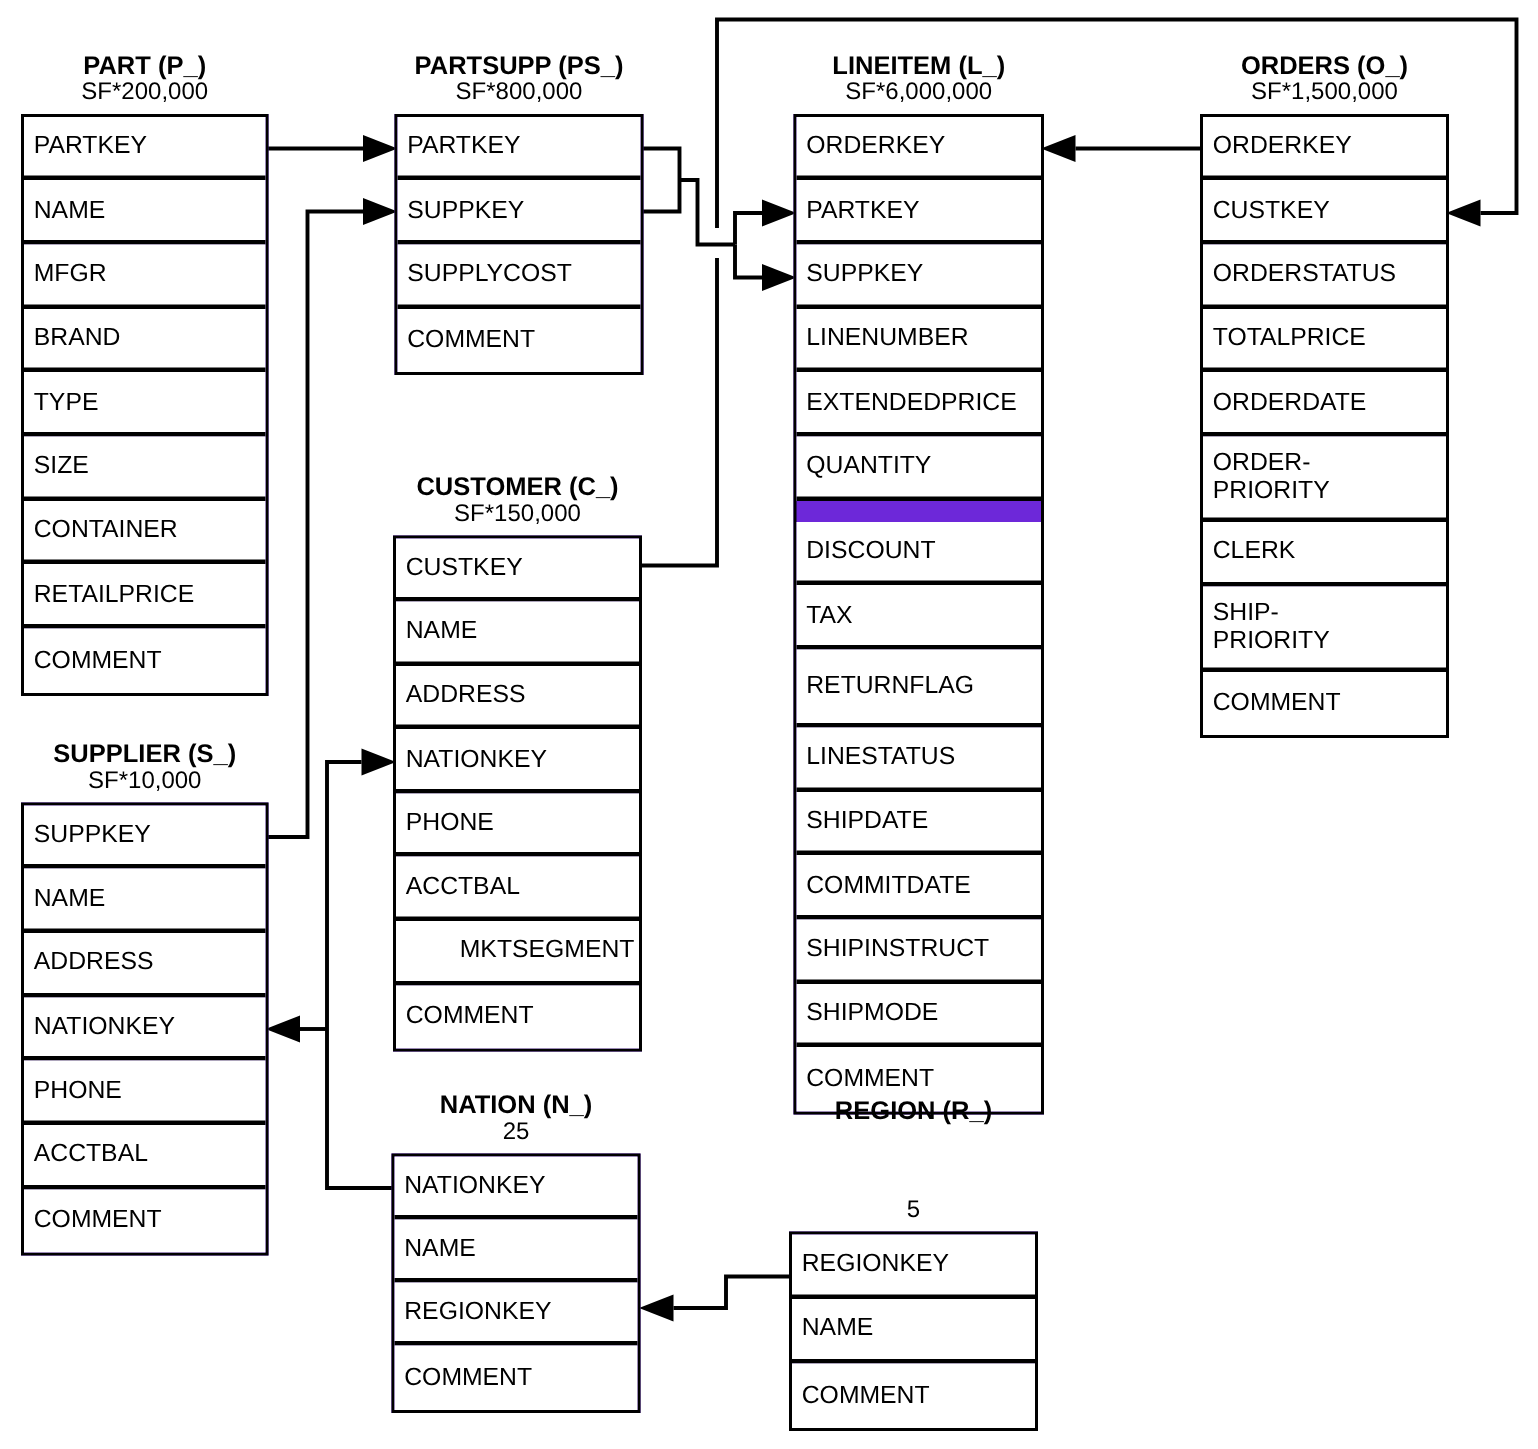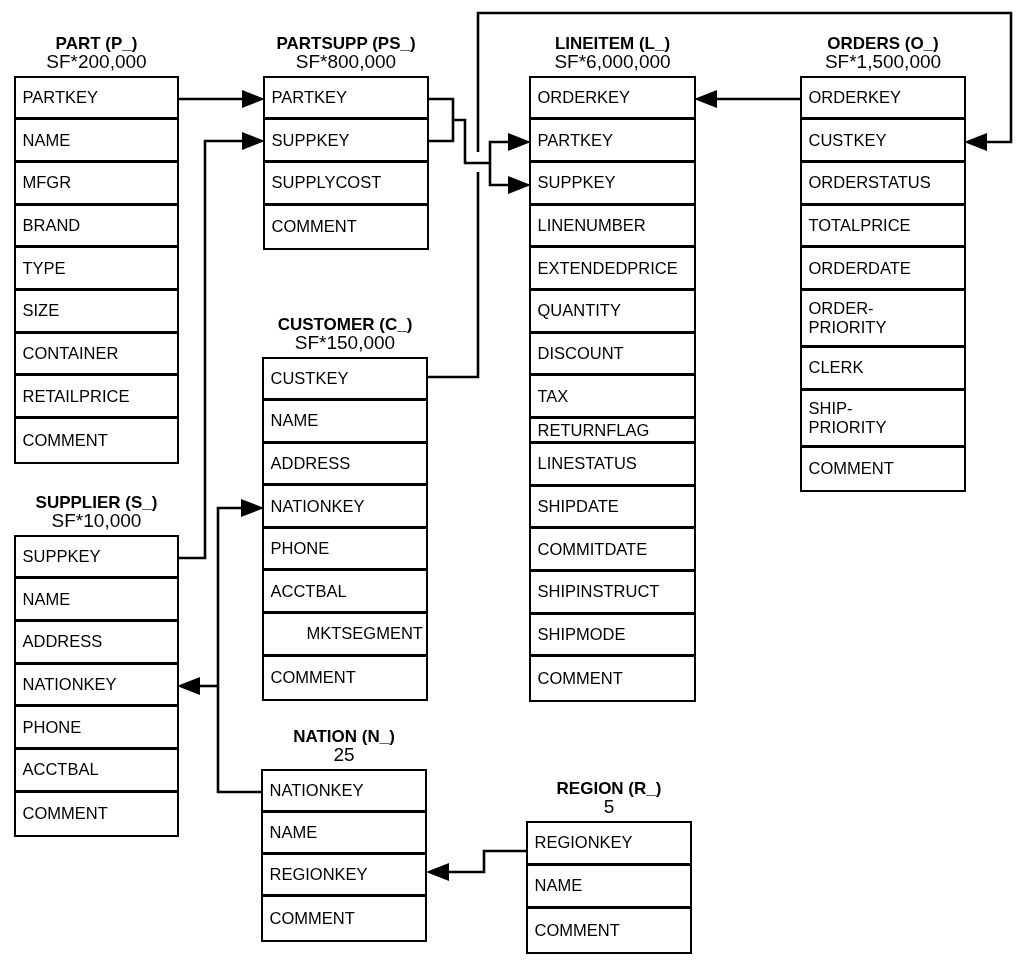--- a/index.html
+++ b/index.html
@@ -31,21 +31,21 @@
     color: #000;
   }
   .tbl-title {
     font-weight: bold;
     font-size: 17px;
     line-height: 19px;
     white-space: nowrap;
   }
   .tbl-sub {
     font-weight: normal;
-    font-size: 19px;
+    font-size: 16px;
     line-height: 18px;
     white-space: nowrap;
   }
   .tbl {
     position: absolute;
     border: 2.5px solid #000;
     background: #6d28d9;
     box-sizing: content-box;
     z-index: 2;
   }
@@ -122,23 +122,23 @@
       <div class="tbl-title">LINEITEM (L_)</div>
       <div class="tbl-sub">SF*6,000,000</div>
     </div>
     <div class="tbl" style="left: 528.5px; top: 75.5px; width: 163px;">
       <div class="tbl-row" style="height: 42.7px;"><span>ORDERKEY</span></div>
       <div class="tbl-row" style="height: 42.7px;"><span>PARTKEY</span></div>
       <div class="tbl-row" style="height: 42.7px;"><span>SUPPKEY</span></div>
       <div class="tbl-row" style="height: 42.7px;"><span>LINENUMBER</span></div>
       <div class="tbl-row" style="height: 42.7px;"><span>EXTENDEDPRICE</span></div>
       <div class="tbl-row" style="height: 42.7px;"><span>QUANTITY</span></div>
-      <div class="tbl-row" style="height: 42.7px;"><span>DISCOUNT</span></div>
+      <div class="tbl-row" style="height: 42.7px; margin-top: 14px;"><span>DISCOUNT</span></div>
       <div class="tbl-row" style="height: 42.7px;"><span>TAX</span></div>
-      <div class="tbl-row" style="height: 25px;"><span>RETURNFLAG</span></div>
+      <div class="tbl-row" style="height: 52px;"><span>RETURNFLAG</span></div>
       <div class="tbl-row" style="height: 42.7px;"><span>LINESTATUS</span></div>
       <div class="tbl-row" style="height: 42.7px;"><span>SHIPDATE</span></div>
       <div class="tbl-row" style="height: 42.7px;"><span>COMMITDATE</span></div>
       <div class="tbl-row" style="height: 42.7px;"><span>SHIPINSTRUCT</span></div>
       <div class="tbl-row" style="height: 42.7px;"><span>SHIPMODE</span></div>
       <div class="tbl-row" style="height: 42.7px;"><span>COMMENT</span></div>
     </div>
     <div class="tbl-header" style="left: 772px; top: 34px; width: 222px; height: 37px;">
       <div class="tbl-title">ORDERS (O_)</div>
       <div class="tbl-sub">SF*1,500,000</div>
@@ -186,21 +186,21 @@
     <div class="tbl-header" style="left: 233px; top: 727px; width: 222px; height: 37px;">
       <div class="tbl-title">NATION (N_)</div>
       <div class="tbl-sub">25</div>
     </div>
     <div class="tbl" style="left: 260.5px; top: 768.5px; width: 162px;">
       <div class="tbl-row" style="height: 42.3px;"><span>NATIONKEY</span></div>
       <div class="tbl-row" style="height: 42.3px;"><span>NAME</span></div>
       <div class="tbl-row" style="height: 42.3px;"><span>REGIONKEY</span></div>
       <div class="tbl-row" style="height: 42.3px;"><span>COMMENT</span></div>
     </div>
-    <div class="tbl-header" style="left: 498px; top: 779px; width: 222px; height: 37px;">
+    <div class="tbl-header" style="left: 498px; top: 779px; width: 222px; height: 37px; gap: 48px;">
       <div class="tbl-title">REGION (R_)</div>
       <div class="tbl-sub">5</div>
     </div>
     <div class="tbl" style="left: 525.5px; top: 820.5px; width: 162px;">
       <div class="tbl-row" style="height: 43.3px;"><span>REGIONKEY</span></div>
       <div class="tbl-row" style="height: 43.3px;"><span>NAME</span></div>
       <div class="tbl-row" style="height: 43.3px;"><span>COMMENT</span></div>
     </div>
   </div>
 

